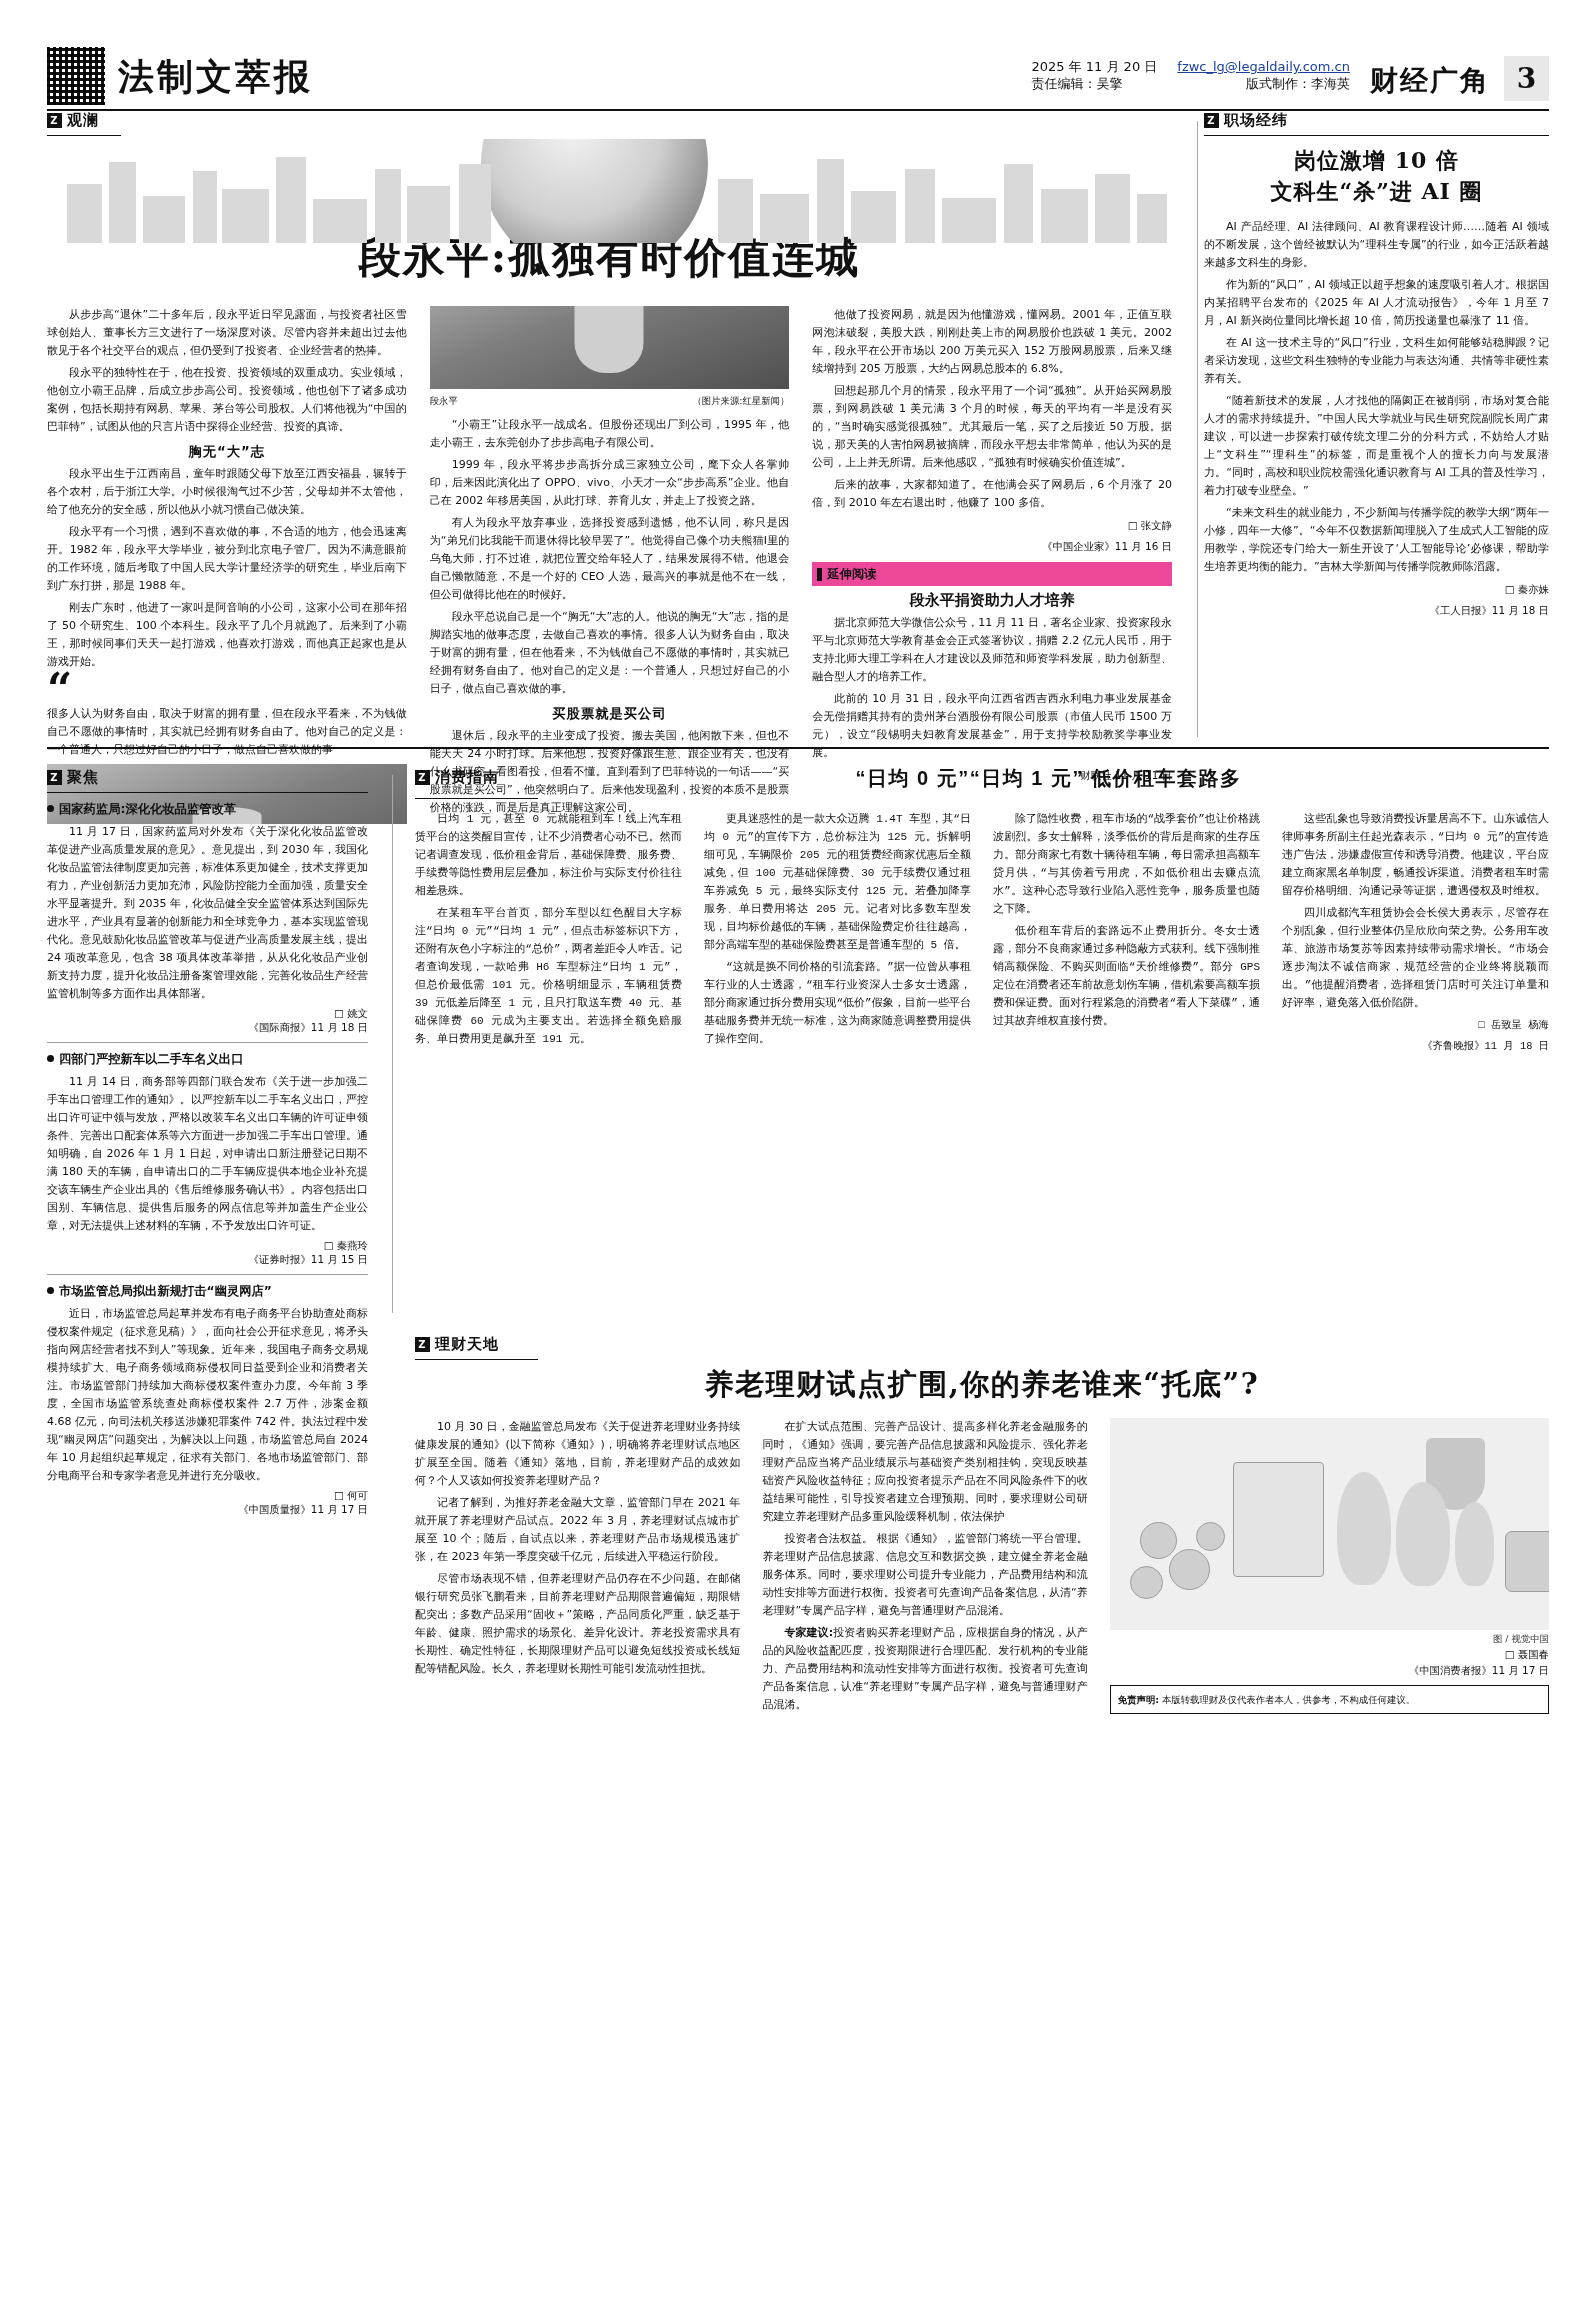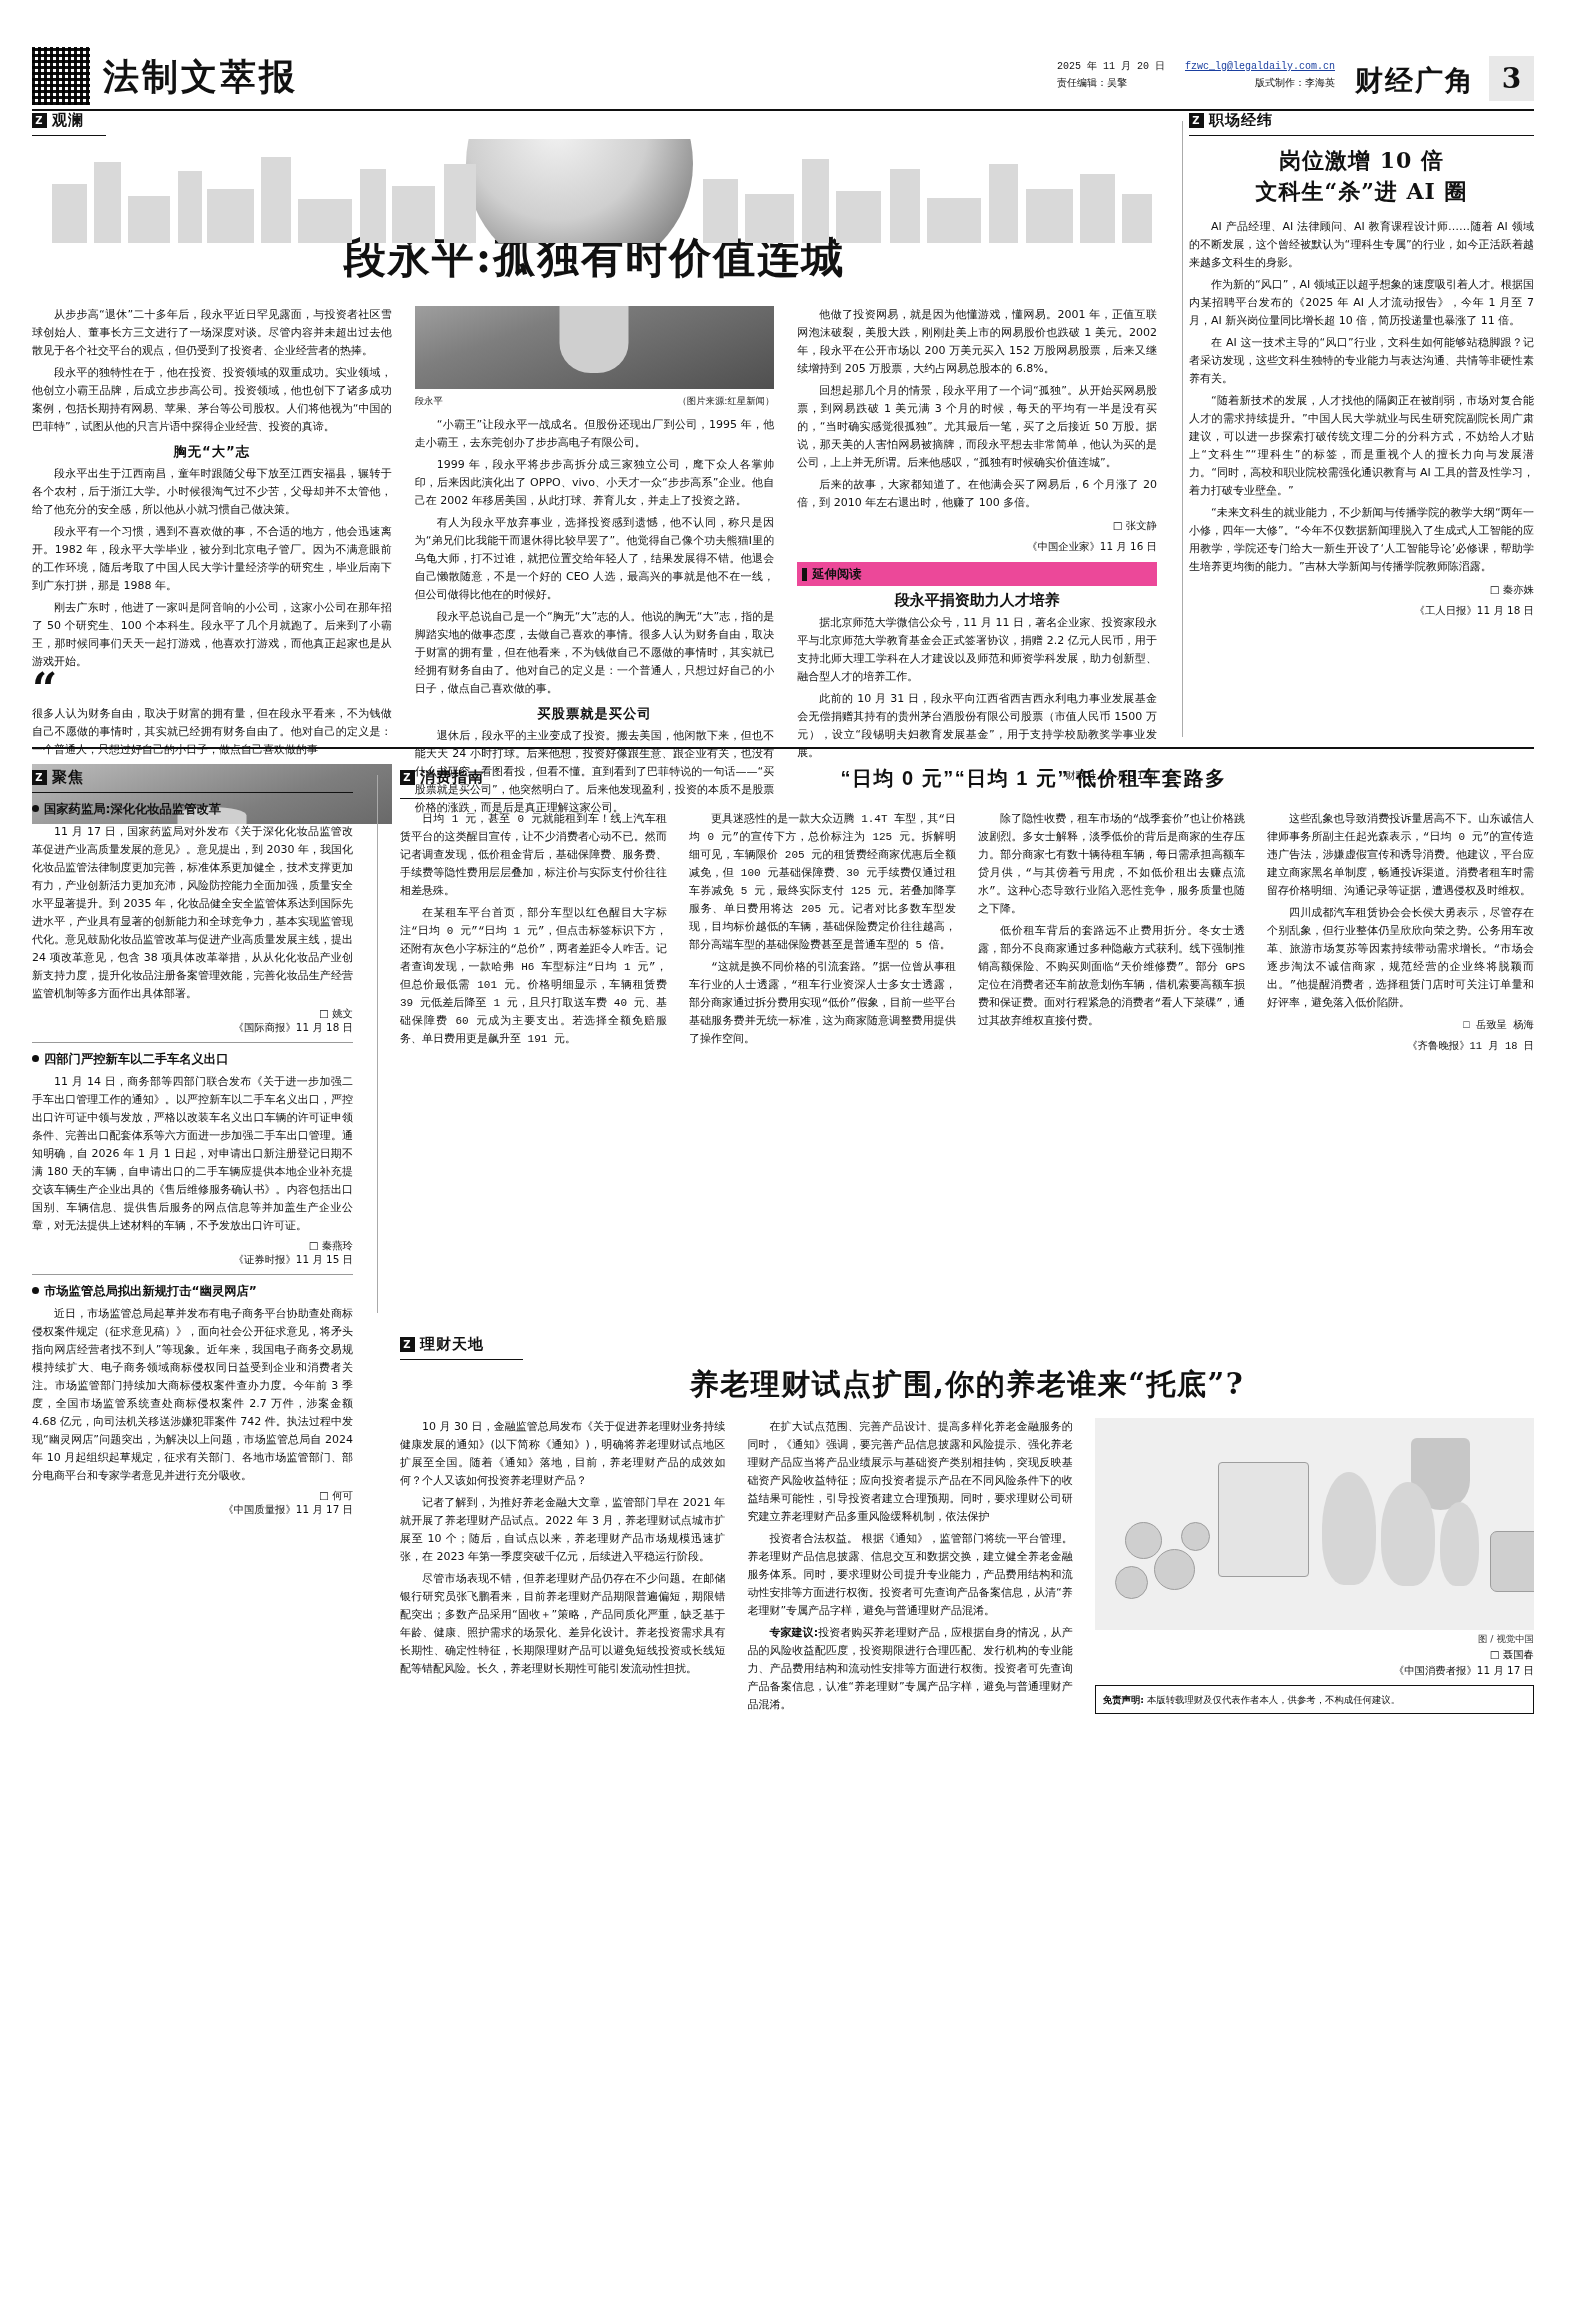--- a/index.html
+++ b/index.html
@@ -1,27 +1,27 @@
 <!DOCTYPE html>
 <html style="font-size:8px"><head>
 <meta charset="utf-8">
 <style>
   html,body{margin:0;padding:0;background:#fff;}
   body{width:1596px;font-family:"DejaVu Sans","Liberation Sans",sans-serif;color:#111;}
   .page{width:1596px;height:2307px;position:relative;background:#fff;padding:0;box-sizing:border-box;}
-  .inner{position:absolute;left:32px;top:47px;width:1502px;height:2215px;}
+  .inner{position:absolute;left:47px;top:47px;width:1502px;height:2215px;}
   
   .masthead{display:flex;align-items:flex-start;border-bottom:2px solid #111;padding-bottom:7px;height:64px;box-sizing:border-box;}
   .qr{width:58px;height:58px;background:
       repeating-linear-gradient(0deg,#111 0 3px,#fff 3px 6px),
       repeating-linear-gradient(90deg,#111 0 3px,transparent 3px 6px);
       background-blend-mode:multiply;flex:0 0 auto;margin-right:13px;}
   .mast-title{font-family:"DejaVu Serif","Liberation Serif",serif;font-size:36px;font-weight:bold;letter-spacing:3px;line-height:58px;flex:0 0 auto;}
   .mast-spacer{flex:1 1 auto;}
-  .mast-meta{font-size:10px;line-height:17px;text-align:left;padding-top:11px;margin-right:20px;font-family:Liberation Mono, monospace;}
+  .mast-meta{font-size:13px;line-height:17px;text-align:left;padding-top:11px;margin-right:20px;}
   .mast-meta .mail{color:#1a3fa0;text-decoration:underline;}
   .mast-section{font-family:"DejaVu Serif","Liberation Serif",serif;font-size:28px;font-weight:bold;letter-spacing:2px;padding-top:15px;margin-right:14px;}
   .mast-pageno{width:45px;height:45px;background:#e8e8e8;font-family:"DejaVu Serif","Liberation Serif",serif;font-size:28px;font-weight:bold;text-align:center;line-height:45px;margin-top:9px;}
   
   .rule-v{position:absolute;top:0;bottom:0;width:0.5px;background:#aaa;}
   
   .sec-tag{display:flex;align-items:center;font-size:15px;font-weight:bold;letter-spacing:1px;margin-bottom:5px;}
   .sec-tag .mark{display:inline-block;width:15px;height:15px;background:#111;color:#fff;font-size:10px;line-height:15px;text-align:center;margin-right:5px;font-weight:bold;}
   .sec-underline{border-bottom:1.5px solid #111;width:100%;margin-bottom:7px;}
   

